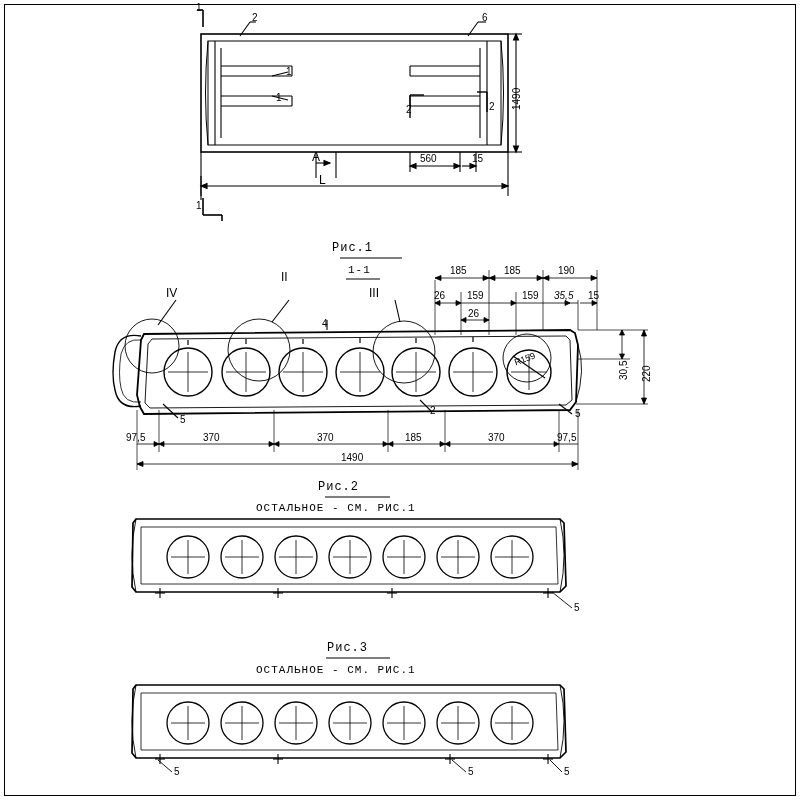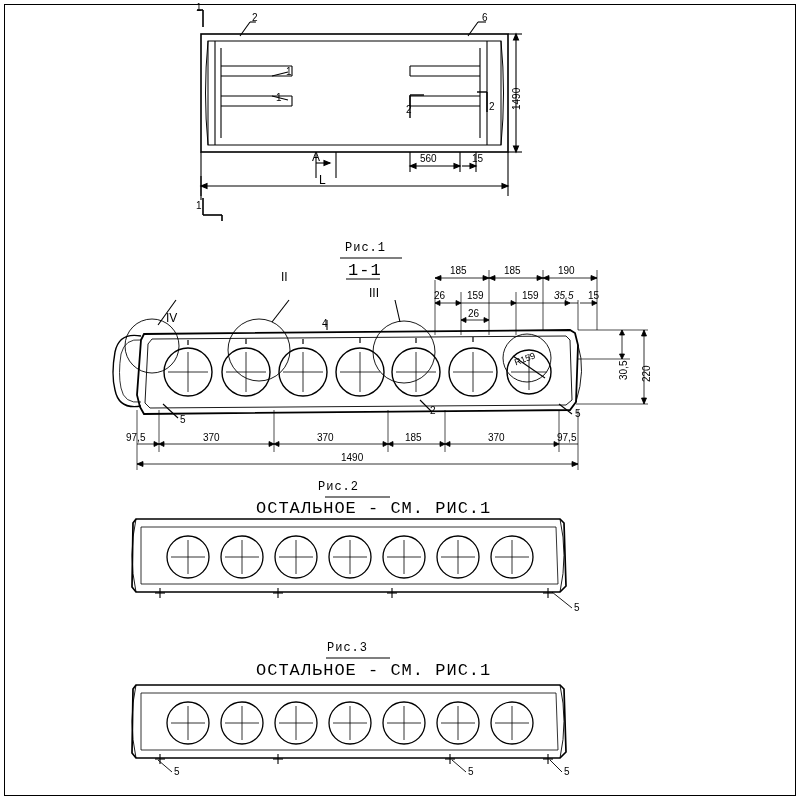--- a/index.html
+++ b/index.html
@@ -34,21 +34,21 @@
   }
   .lbl {
     position: absolute;
     font-size: 10px;
     line-height: 11px;
     white-space: nowrap;
     letter-spacing: 0px;
   }
   .lbl.mono {
     font-family: "Liberation Mono", monospace;
-    font-size: 17px;
+    font-size: 11px;
     letter-spacing: 1px;
   }
   .lbl.big {
     font-size: 12px;
   }
   .lbl.rot {
     transform: rotate(-90deg);
     transform-origin: left top;
   }
   .lbl.small {
@@ -385,24 +385,24 @@
   <div class="lbl" style="left:276px; top:92px;">1</div>
   <div class="lbl" style="left:406px; top:104px;">2</div>
   <div class="lbl" style="left:489px; top:101px;">2</div>
   <div class="lbl rot" style="left:511px; top:110px;">1490</div>
   <div class="lbl" style="left:420px; top:153px;">560</div>
   <div class="lbl" style="left:472px; top:153px;">15</div>
   <div class="lbl big" style="left:312px; top:152px;">A</div>
   <div class="lbl big" style="left:319px; top:175px;">L</div>
   <div class="lbl" style="left:196px; top:200px;">1</div>
 
-  <div class="lbl mono big" style="left:345px; top:243px;">Рис.1</div>
+  <div class="lbl mono big" style="left:332px; top:243px;">Рис.1</div>
   <div class="lbl mono" style="left:348px; top:265px;">1-1</div>
 
-  <div class="lbl big" style="left:166px; top:288px;margin-top:25px;">IV</div>
+  <div class="lbl big" style="left:166px; top:288px;">IV</div>
   <div class="lbl big" style="left:281px; top:272px;">II</div>
   <div class="lbl big" style="left:369px; top:288px;">III</div>
   <div class="lbl" style="left:322px; top:318px;">4</div>
   <div class="lbl" style="left:430px; top:405px;">2</div>
   <div class="lbl" style="left:180px; top:414px;">5</div>
   <div class="lbl" style="left:575px; top:408px;">5</div>
   <div class="lbl small" style="left:513px; top:358px; transform:rotate(-20deg); transform-origin:left top;">R159</div>
 
   <div class="lbl" style="left:450px; top:265px;">185</div>
   <div class="lbl" style="left:504px; top:265px;">185</div>

